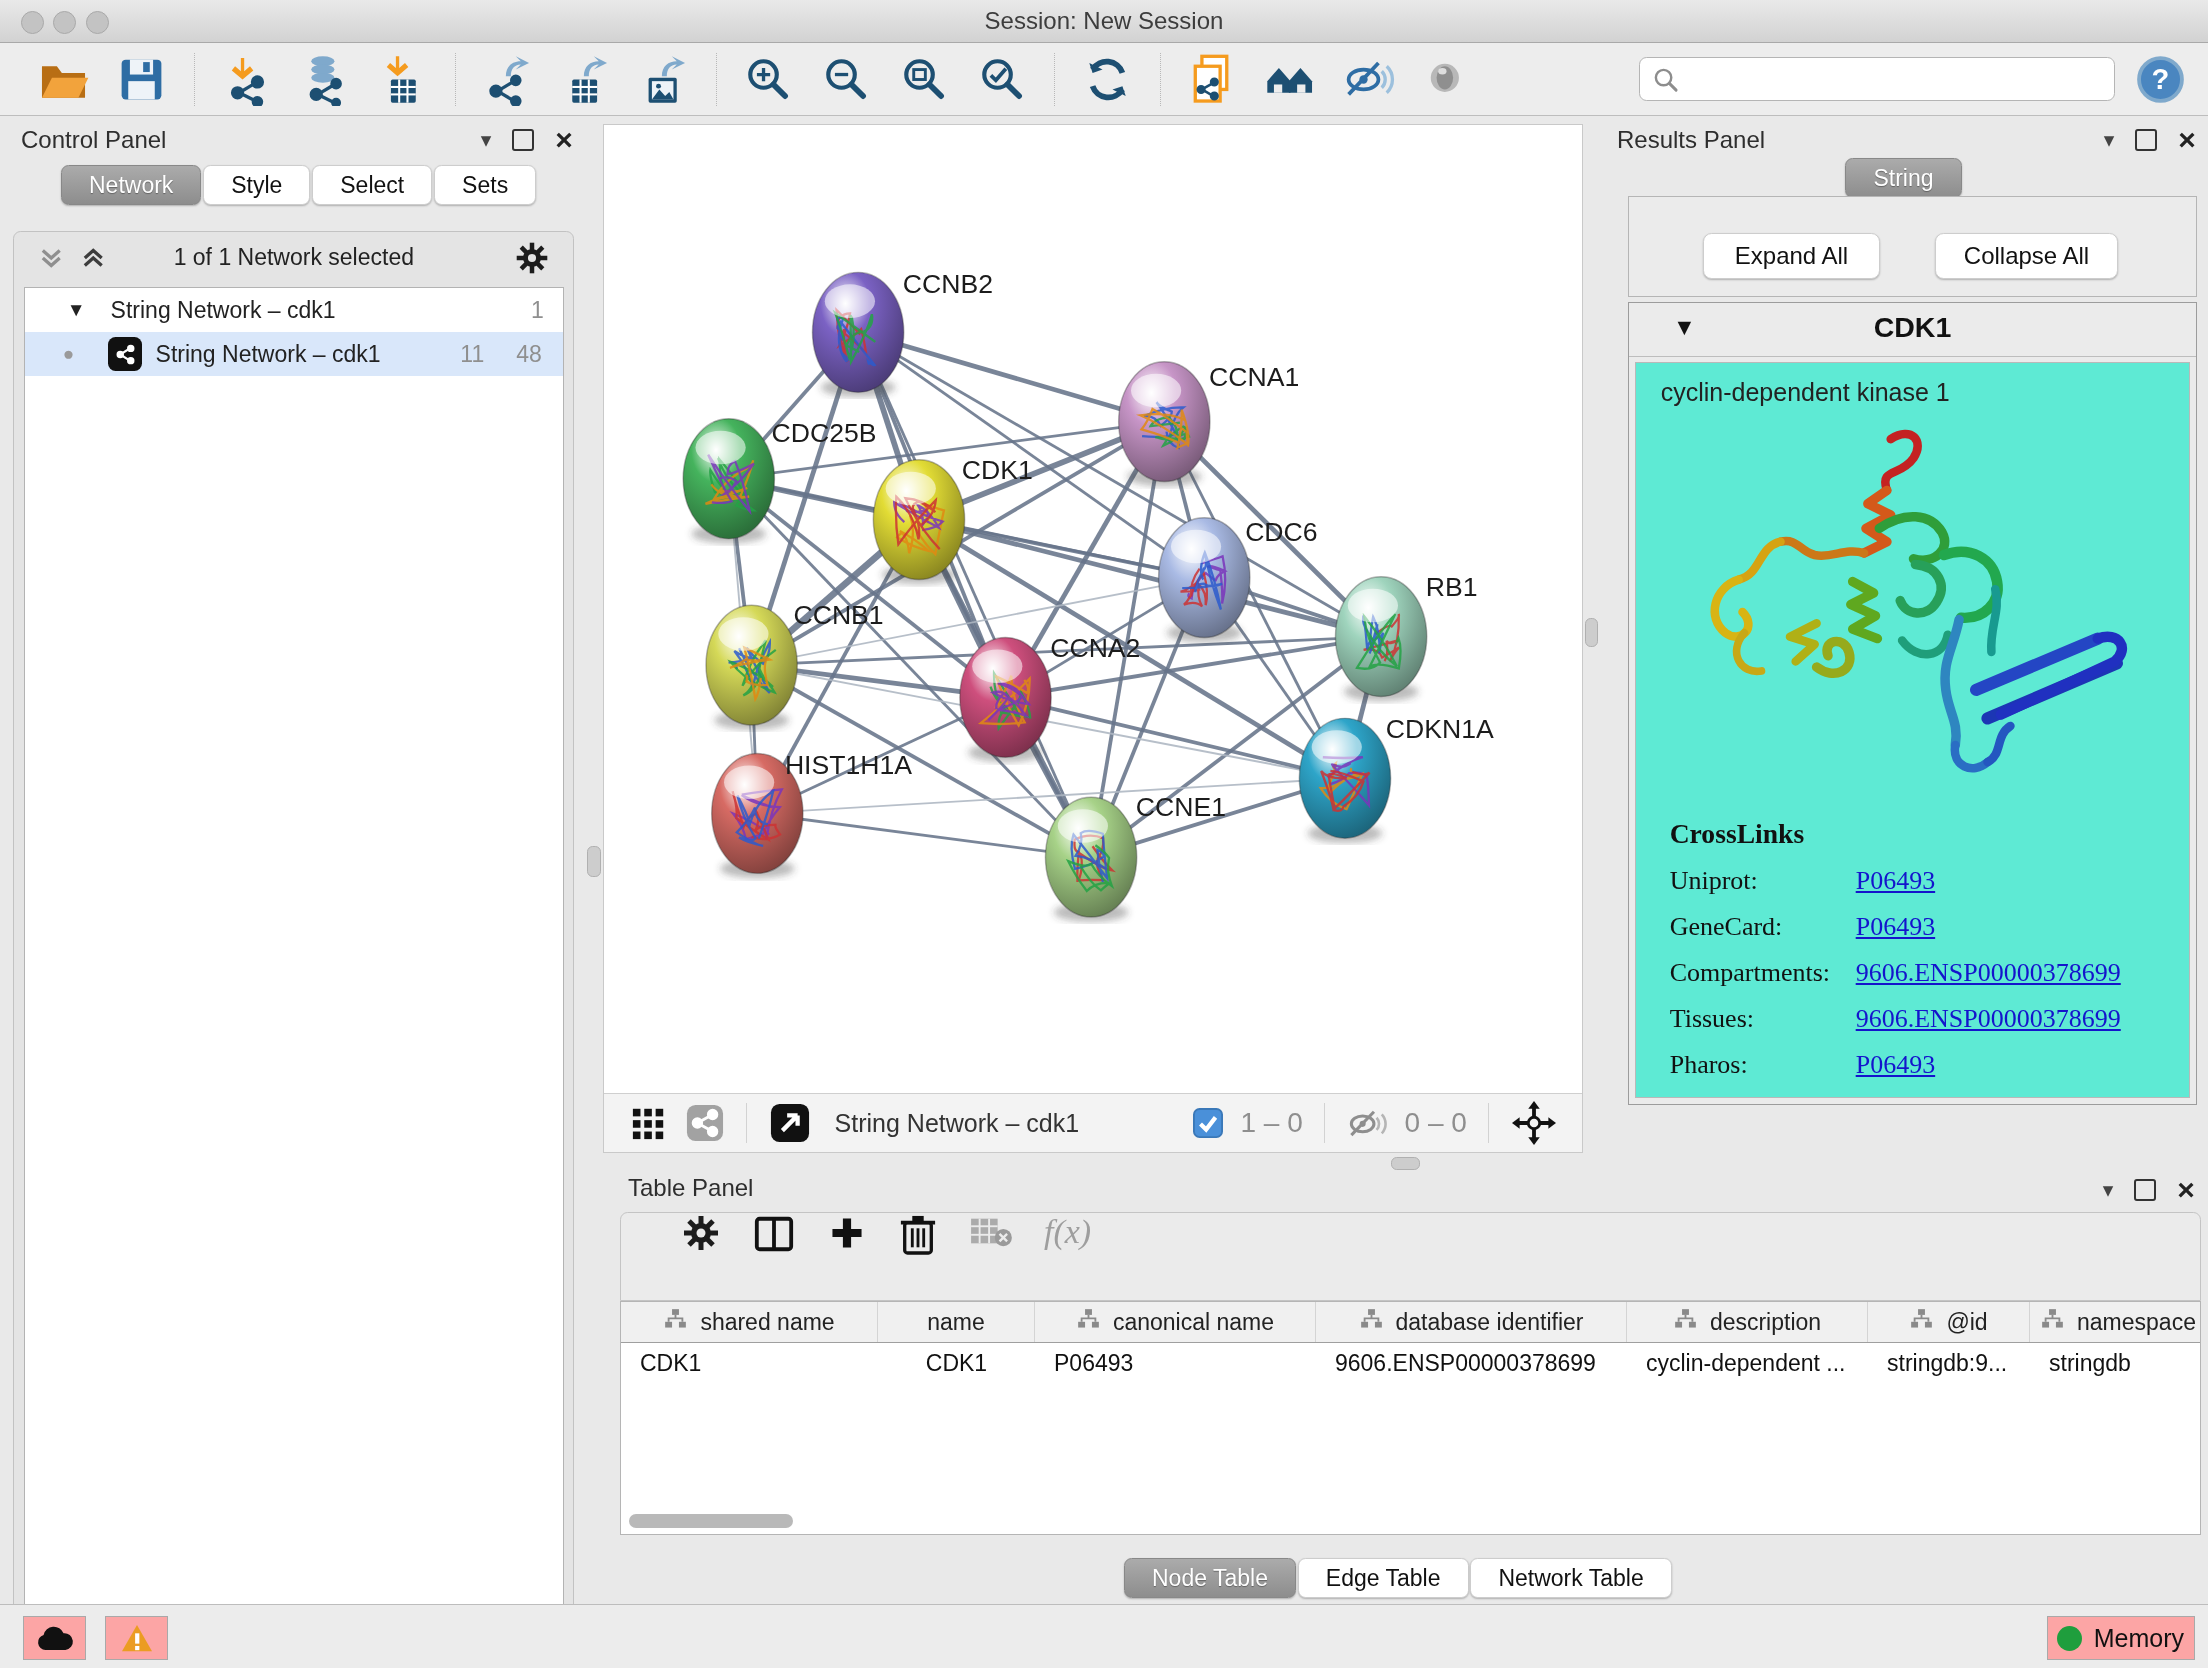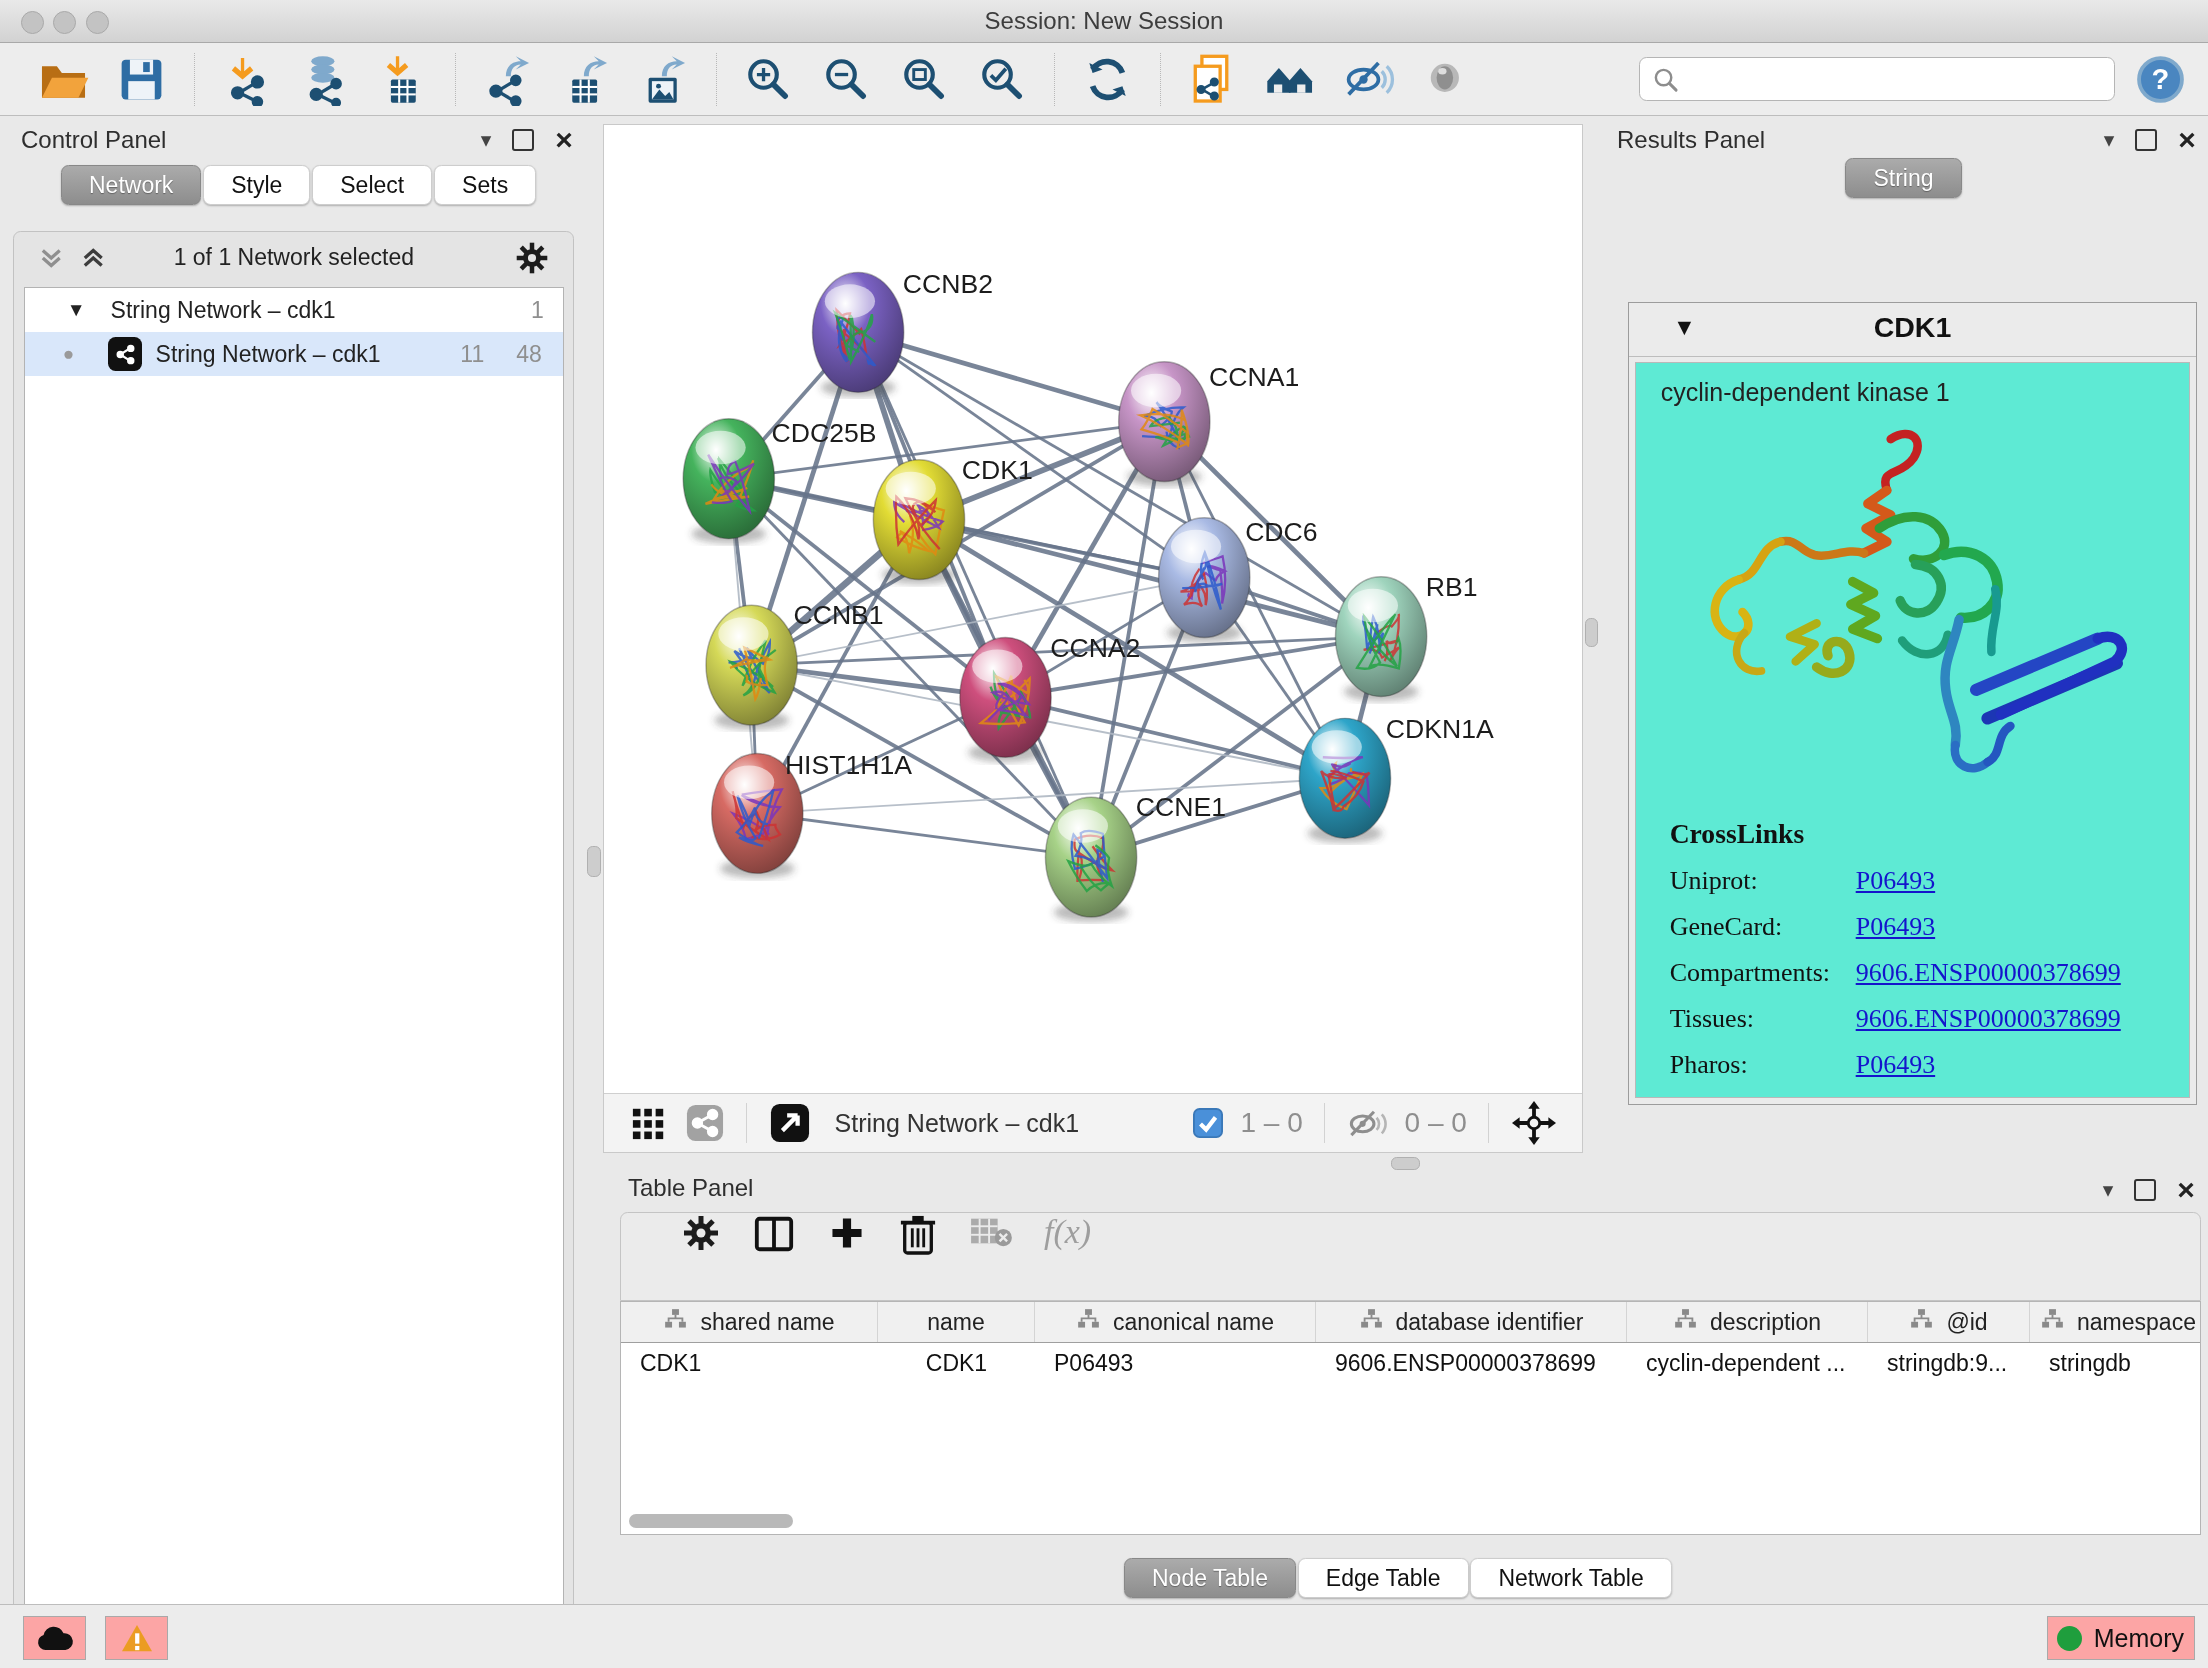--- a/index.html
+++ b/index.html
@@ -623,20 +623,24 @@
 
   <div id="results-panel" class="abs">
     <div id="rp-title" class="panel-title">Results Panel</div>
     <div class="panel-ctrls" style="top:9.5px;">
       <span class="pc-arrow">▾</span>
       <span class="pc-box"></span>
       <span class="pc-x">×</span>
     </div>
     <div id="rp-tab">
       <div class="tab active">String</div>
+    </div>
+    <div id="rp-box1">
+      <div class="rp-btn" style="left:74px;top:36px;width:175px;">Expand All</div>
+      <div class="rp-btn" style="left:306px;top:36px;width:181px;">Collapse All</div>
     </div>
     <div id="rp-box2">
       <div id="rp-gene-header">
         <span id="rp-gene-tri">▼</span>
         <span id="rp-gene-name">CDK1</span>
       </div>
       <div id="rp-inner">
         <div id="rp-desc">cyclin-dependent kinase 1</div>
         <svg id="protein-img" width="521" height="380" viewBox="0 0 548 400">
           <g fill="none" stroke-linecap="round" stroke-linejoin="round">

